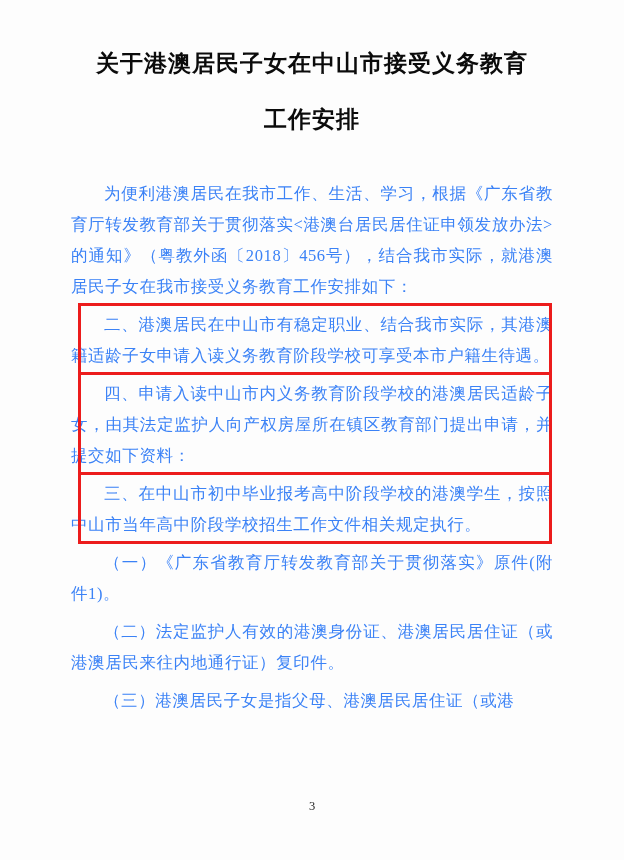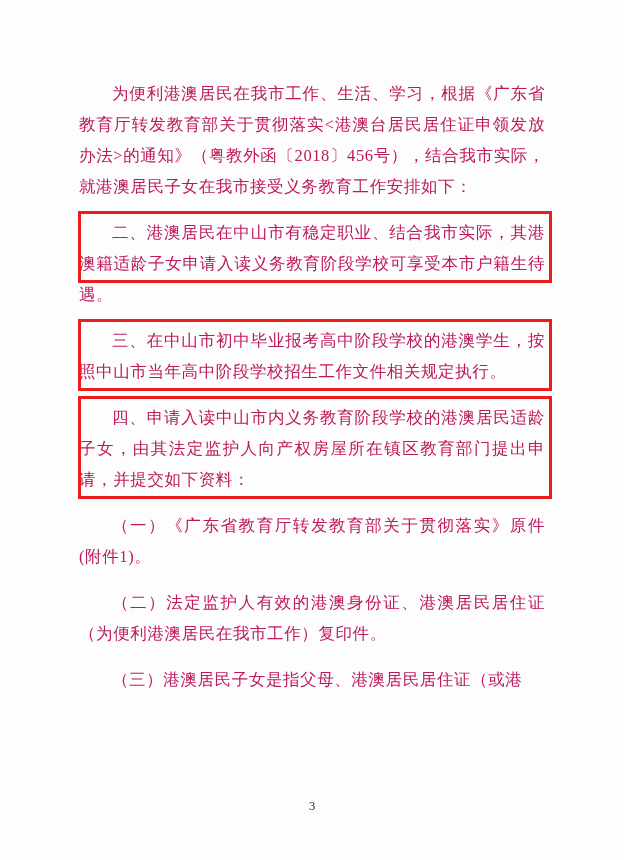--- a/index.html
+++ b/index.html
@@ -34,28 +34,28 @@
     line-height: 44px;
     color: #0b0b0b;
   }
   .doc-title-line.second {
     margin-top: 12px;
   }
   .body-block {
     margin-top: 36px;
   }
   p.para {
-    margin: 15px;
+    margin: 7px;
     font-size: 16.5px;
     line-height: 31px;
     text-align: justify;
     text-justify: inter-ideograph;
     text-indent: 2em;
     letter-spacing: 0.6px;
-    color: #be185d;
+    color: #3b82f6;
   }
   p.para + p.para {
     margin-top: 0px;
   }
   .hl-box {
     position: absolute;
     border: 3px solid #ec1c1c;
     box-sizing: border-box;
     pointer-events: none;
   }
@@ -74,43 +74,45 @@
   #hl-2 { left: 14px; top: 0px; width: 474px; height: 55px; }
   #hl-3 { left: 14px; top: 0px; width: 474px; height: 86px; }
   .hl-anchor { position: relative; }
 </style>
 </head>
 <body>
 
 <div class="page">
 
   <div class="title-block">
+    <div class="doc-title-line">关于港澳居民子女在中山市接受义务教育</div>
+    <div class="doc-title-line second">工作安排</div>
   </div>
 
   <div class="body-block">
 
     <p class="para">为便利港澳居民在我市工作、生活、学习，根据《广东省教育厅转发教育部关于贯彻落实&lt;港澳台居民居住证申领发放办法&gt;的通知》（粤教外函〔2018〕456号），结合我市实际，就港澳居民子女在我市接受义务教育工作安排如下：</p>
 
 
     <div class="hl-anchor">
       <p class="para">二、港澳居民在中山市有稳定职业、结合我市实际，其港澳籍适龄子女申请入读义务教育阶段学校可享受本市户籍生待遇。</p>
       <div class="hl-box" id="hl-1" style="top: -6px; height: 72px;"></div>
     </div>
 
     <div class="hl-anchor">
+      <p class="para">四、申请入读中山市内义务教育阶段学校的港澳居民适龄子女，由其法定监护人向产权房屋所在镇区教育部门提出申请，并提交如下资料：</p>
+      <div class="hl-box" id="hl-3" style="top: -6px; height: 103px;"></div>
+    </div>
+
+    <div class="hl-anchor">
       <p class="para">三、在中山市初中毕业报考高中阶段学校的港澳学生，按照中山市当年高中阶段学校招生工作文件相关规定执行。</p>
       <div class="hl-box" id="hl-2" style="top: -6px; height: 72px;"></div>
     </div>
 
-    <div class="hl-anchor">
-      <p class="para">四、申请入读中山市内义务教育阶段学校的港澳居民适龄子女，由其法定监护人向产权房屋所在镇区教育部门提出申请，并提交如下资料：</p>
-      <div class="hl-box" id="hl-3" style="top: -6px; height: 103px;"></div>
-    </div>
-
     <p class="para">（一）《广东省教育厅转发教育部关于贯彻落实》原件(附件1)。</p>
-    <p class="para">（二）法定监护人有效的港澳身份证、港澳居民居住证（为便利港澳居民在我市工作）复印件。</p>
+    <p class="para">（二）法定监护人有效的港澳身份证、港澳居民居住证（或港澳居民来往内地通行证）复印件。</p>
     <p class="para">（三）港澳居民子女是指父母、港澳居民居住证（或港</p>
 
   </div>
 
   <div class="page-number">3</div>
 
 </div>
 
 </body></html>

